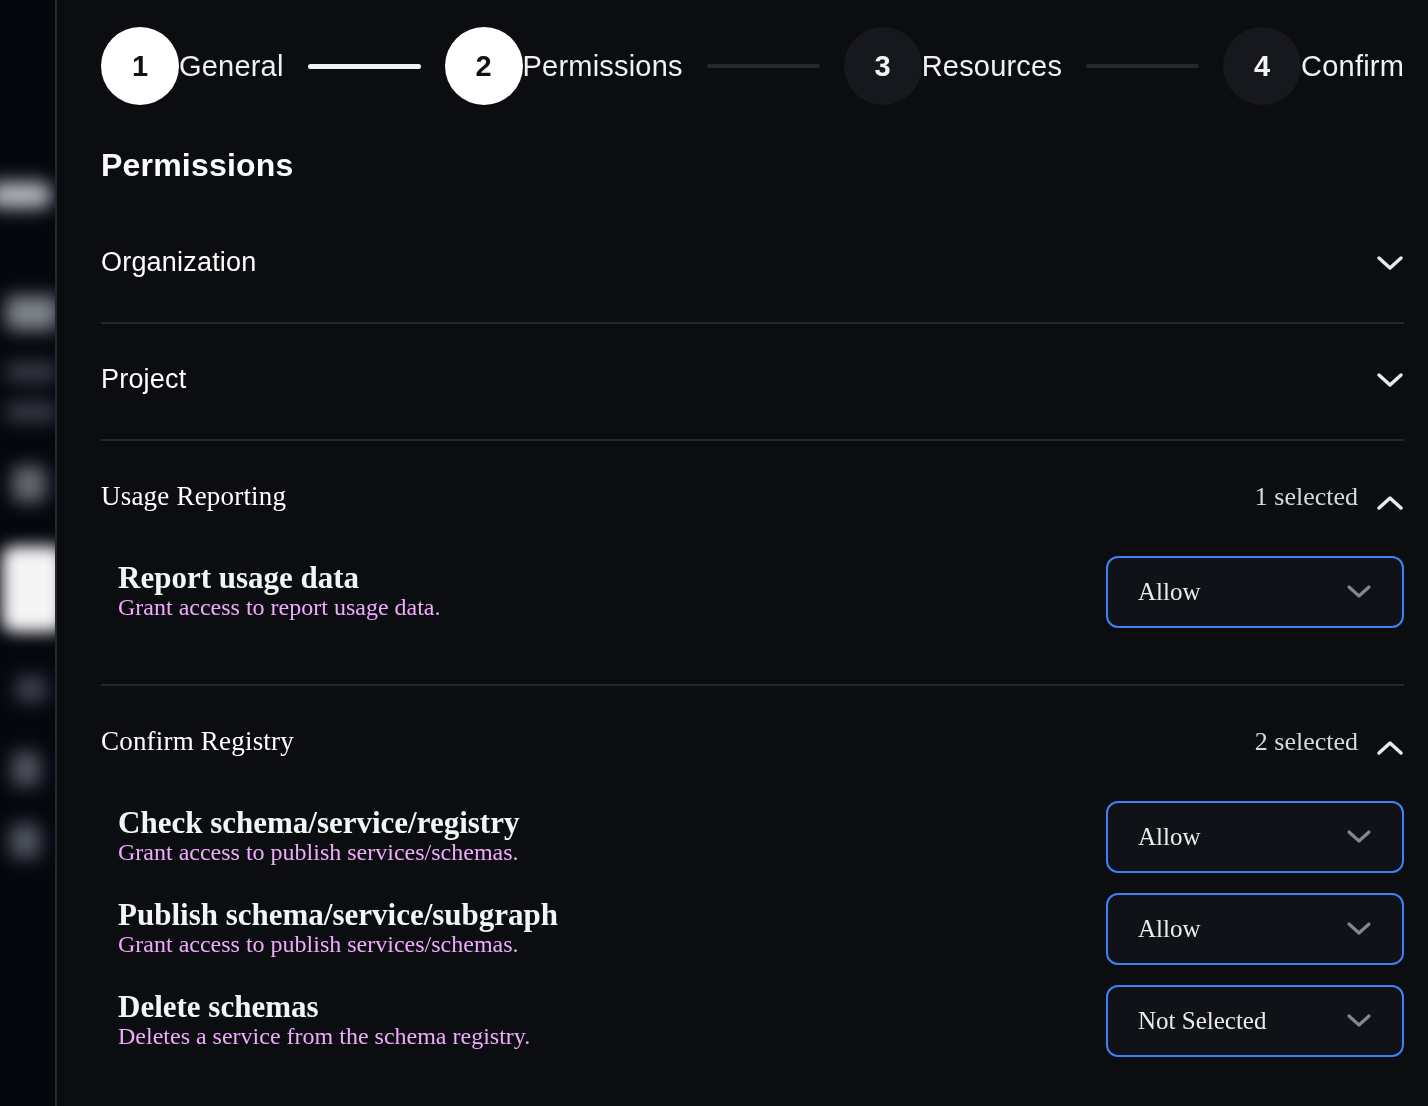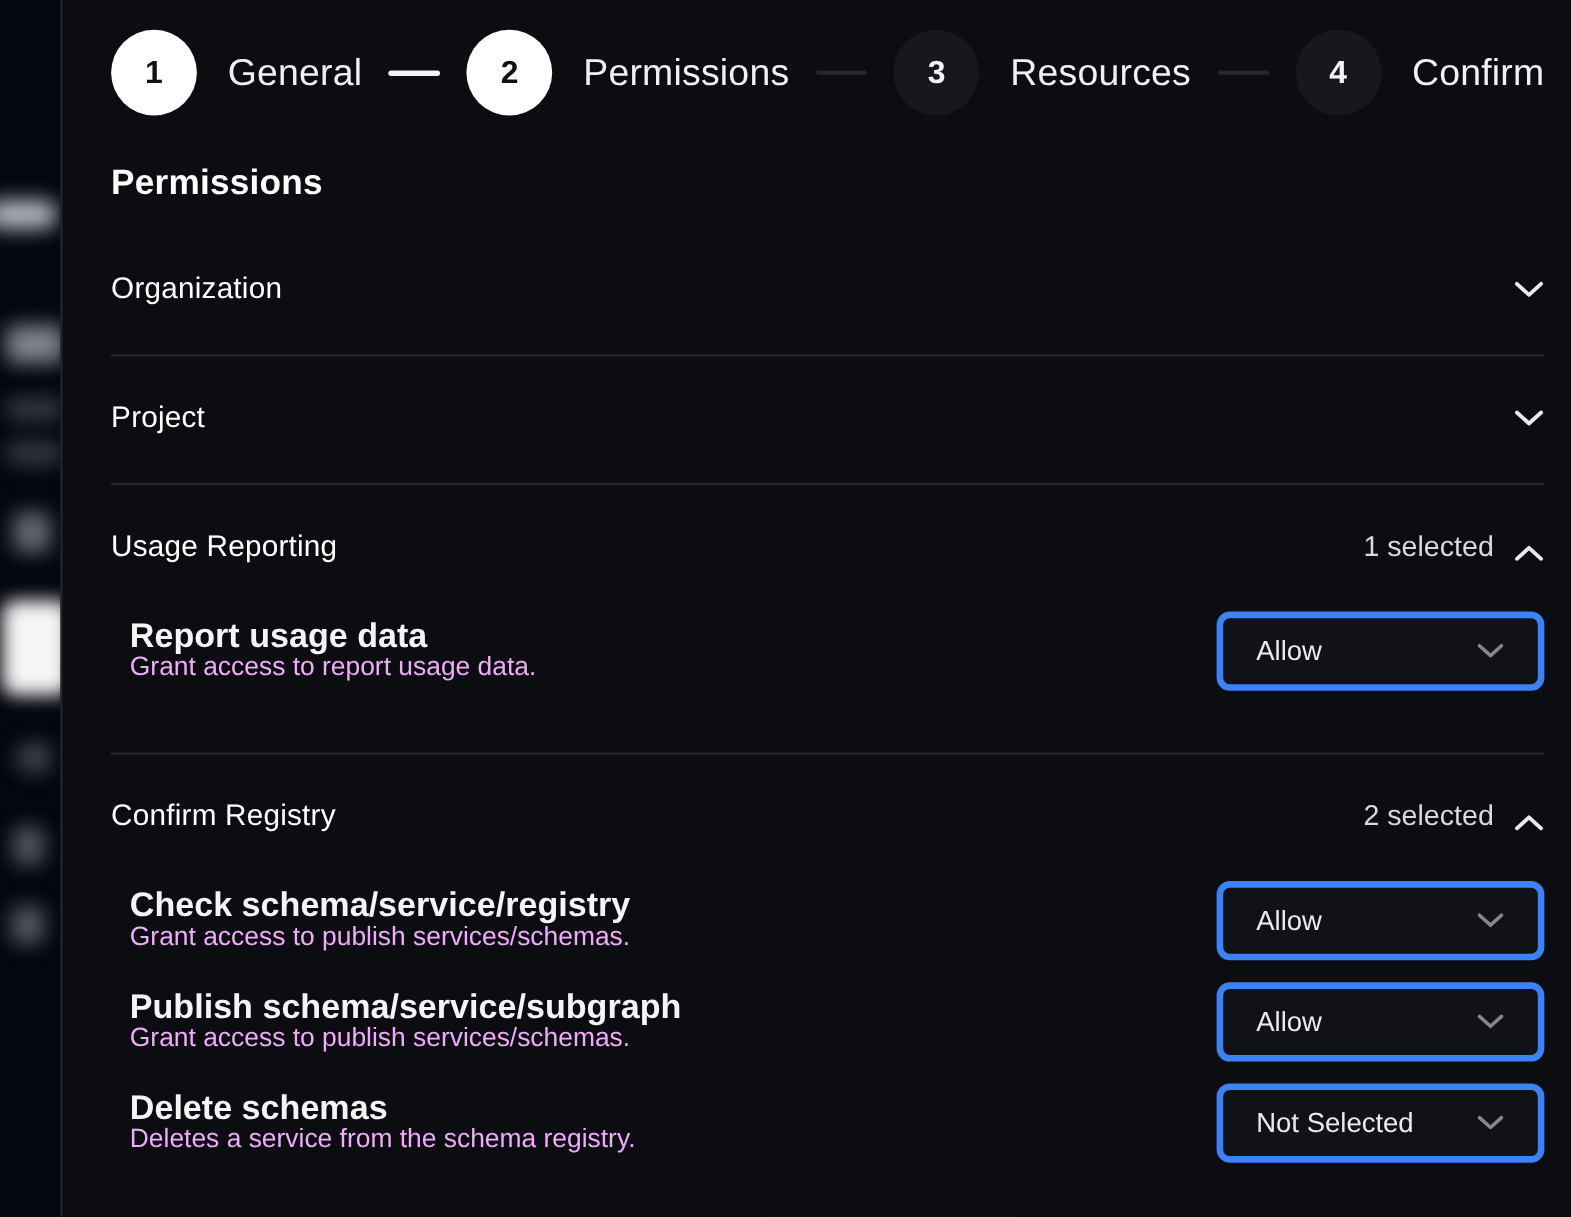--- a/index.html
+++ b/index.html
@@ -43,35 +43,35 @@
   
   .stepper{display:flex;align-items:center;height:78px;}
   .step{display:flex;align-items:center;flex:0 0 auto;cursor:pointer;}
   .step-circle{
     width:78px;height:78px;border-radius:50%;
     display:flex;align-items:center;justify-content:center;
     font-size:29px;font-weight:700;flex:0 0 auto;
   }
   .step-circle.done{background:#ffffff;color:#101114;}
   .step-circle.todo{background:#17181d;color:#f2f3f5;}
-  .step-label{font-size:34px;color:#eef0f3;margin-left:28px;letter-spacing:.2px;}
+  .step-label{font-size:29px;color:#eef0f3;letter-spacing:.2px;}
   .connector{flex:1 1 auto;margin:0 24px;border-radius:3px;}
   .connector.done{height:5px;background:#f2f3f5;}
   .connector.todo{height:4px;background:#26272b;}
 
   
   h1.page-title{
     margin:42px 0 24px 0;
     font-size:32px;line-height:36px;font-weight:700;color:#fbfcfd;
     letter-spacing:.2px;
   }
 
   
   .section{border-bottom:2px solid #26272b;padding:40px 0 44px 0;}
-  .section.expanded{padding-bottom:56px;}
+  .section.expanded{padding-bottom:56px;font-family:Liberation Serif, serif;}
   .section.last{border-bottom:none;}
   .section-header{
     display:flex;justify-content:space-between;align-items:center;
     cursor:pointer;
   }
   .section-label{font-size:27px;color:#ffffff;letter-spacing:.2px;}
   .selected-group{display:flex;align-items:flex-end;gap:18px;}
   .selected-count{font-size:26px;color:#d6d9de;}
   .chev{display:block;}
 
@@ -80,21 +80,21 @@
     display:flex;justify-content:space-between;align-items:center;
     margin-top:44px;padding-left:17px;
   }
   .perm-row + .perm-row{margin-top:20px;}
   .perm-text{display:flex;flex-direction:column;}
   .perm-title{font-size:31px;font-weight:700;color:#f3f4f6;line-height:30px;}
   .perm-desc{font-size:24px;color:#f0abfc;line-height:28px;margin-top:0;}
 
   .dropdown{
     width:298px;height:72px;box-sizing:border-box;
-    border:6px solid #3b82f6;border-radius:12px;background:#111217;
+    border:2px solid #3b82f6;border-radius:12px;background:#111217;
     display:flex;align-items:center;justify-content:space-between;
     padding:0 30px;cursor:pointer;flex:0 0 auto;
   }
   .dropdown-value{font-size:25px;color:#e9ebee;}
 </style>
 </head>
 <body>
 
 <aside class="bg-sidebar">
   <div class="blob blob-pill"></div>

